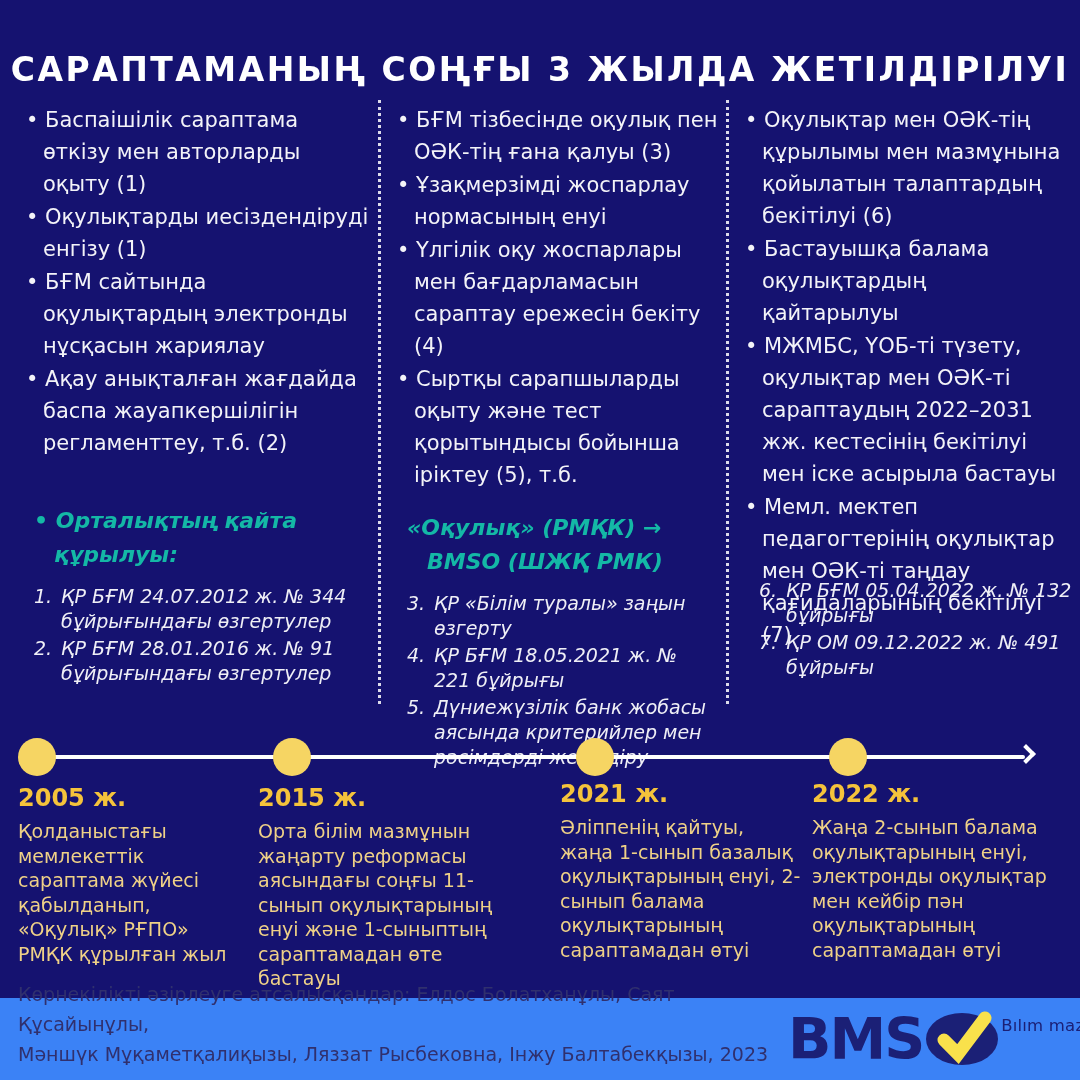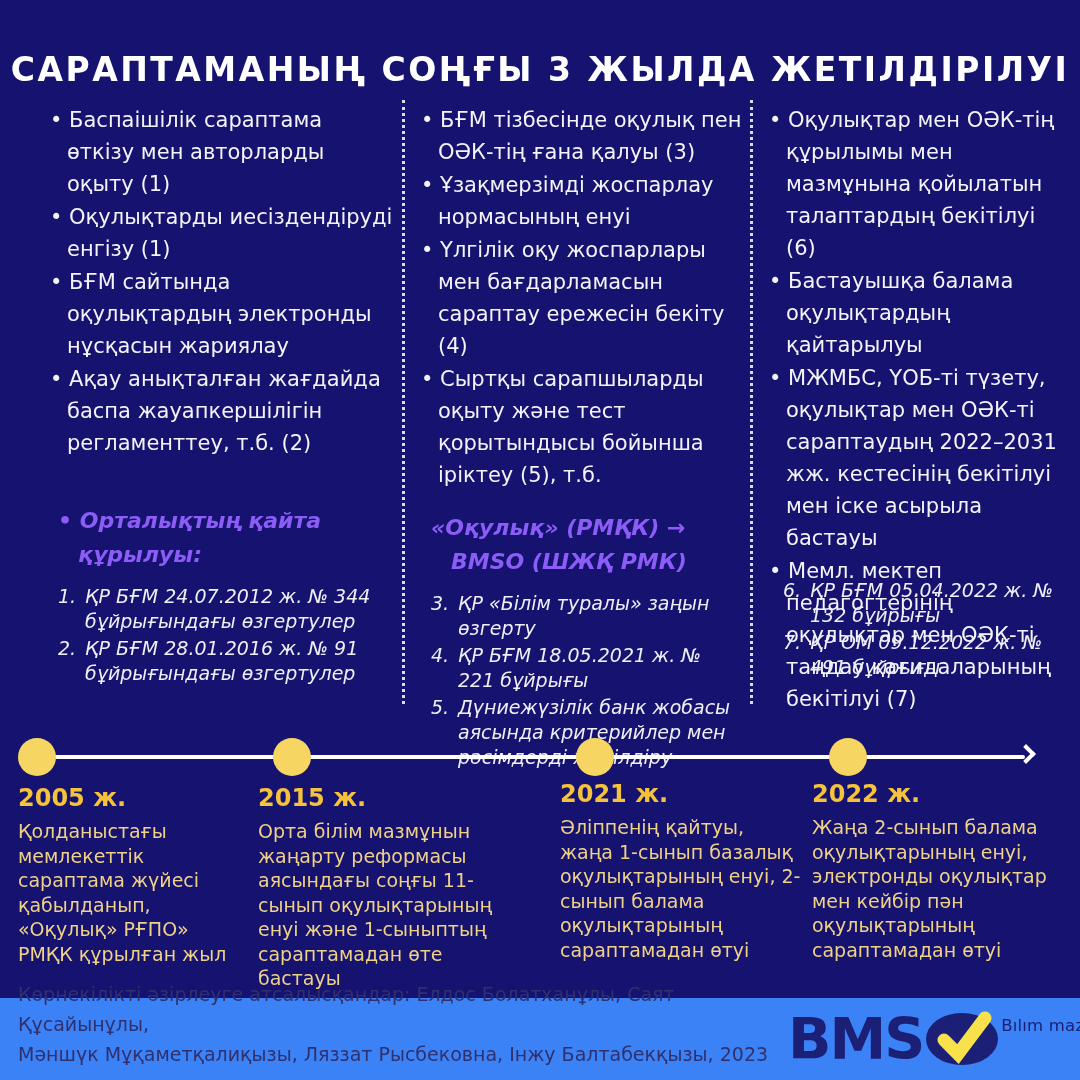--- a/index.html
+++ b/index.html
@@ -10,36 +10,36 @@
     font-family:"DejaVu Sans", sans-serif;
   }
   
   .title {
     position:absolute; top:50px; left:0; width:1080px; text-align:center;
     color:#ffffff; font-size:33px; font-weight:bold; letter-spacing:2.5px;
   }
   
   .columns { position:absolute; top:96px; left:0; width:1080px; height:618px; display:flex; }
   .col { position:relative; height:100%; }
-  .col-1 { width:378px; padding:8px 8px 0 26px;margin-left:24px; }
+  .col-1 { width:378px; padding:8px 8px 0 26px; }
   .col-2 { width:345px; padding:8px 8px 0 16px; }
   .col-3 { flex:1; padding:8px 12px 0 16px; }
   .divider { width:0; border-left:3px dotted rgba(255,255,255,0.85); margin:4px 0 10px 0; }
   .b {
     color:#F3F3F8; font-size:21px; line-height:32px;
     padding-left:17px; text-indent:-17px; margin-bottom:1px;
   }
   .b::before { content:"• "; }
   .sub { position:absolute; left:34px; right:8px; }
   .col-1 .sub { top:408px; }
   .col-2 .sub { top:415px; left:26px; }
   .col-3 .sub { top:482px; left:30px; }
   .sub-head {
     font-style:italic; font-weight:bold; font-size:22px; line-height:34px;
-    color:#8b5cf6; white-space:pre-line; padding-left:20px; text-indent:-20px;
+    color:#14b8a6; white-space:pre-line; padding-left:20px; text-indent:-20px;
     margin-bottom:12px;
   }
   .ref { display:flex; font-style:italic; font-size:19px; line-height:25px; color:#EFEFF6; margin-bottom:2px; }
   .ref .num { flex:none; width:27px; }
   
   .tl-line { position:absolute; left:22px; top:755px; width:1003px; height:4px; background:#ffffff; border-radius:2px; }
   .tl-arrow {
     position:absolute; left:1019px; top:747px; width:14px; height:14px;
     border-top:4px solid #fff; border-right:4px solid #fff; transform:rotate(45deg);
   }

